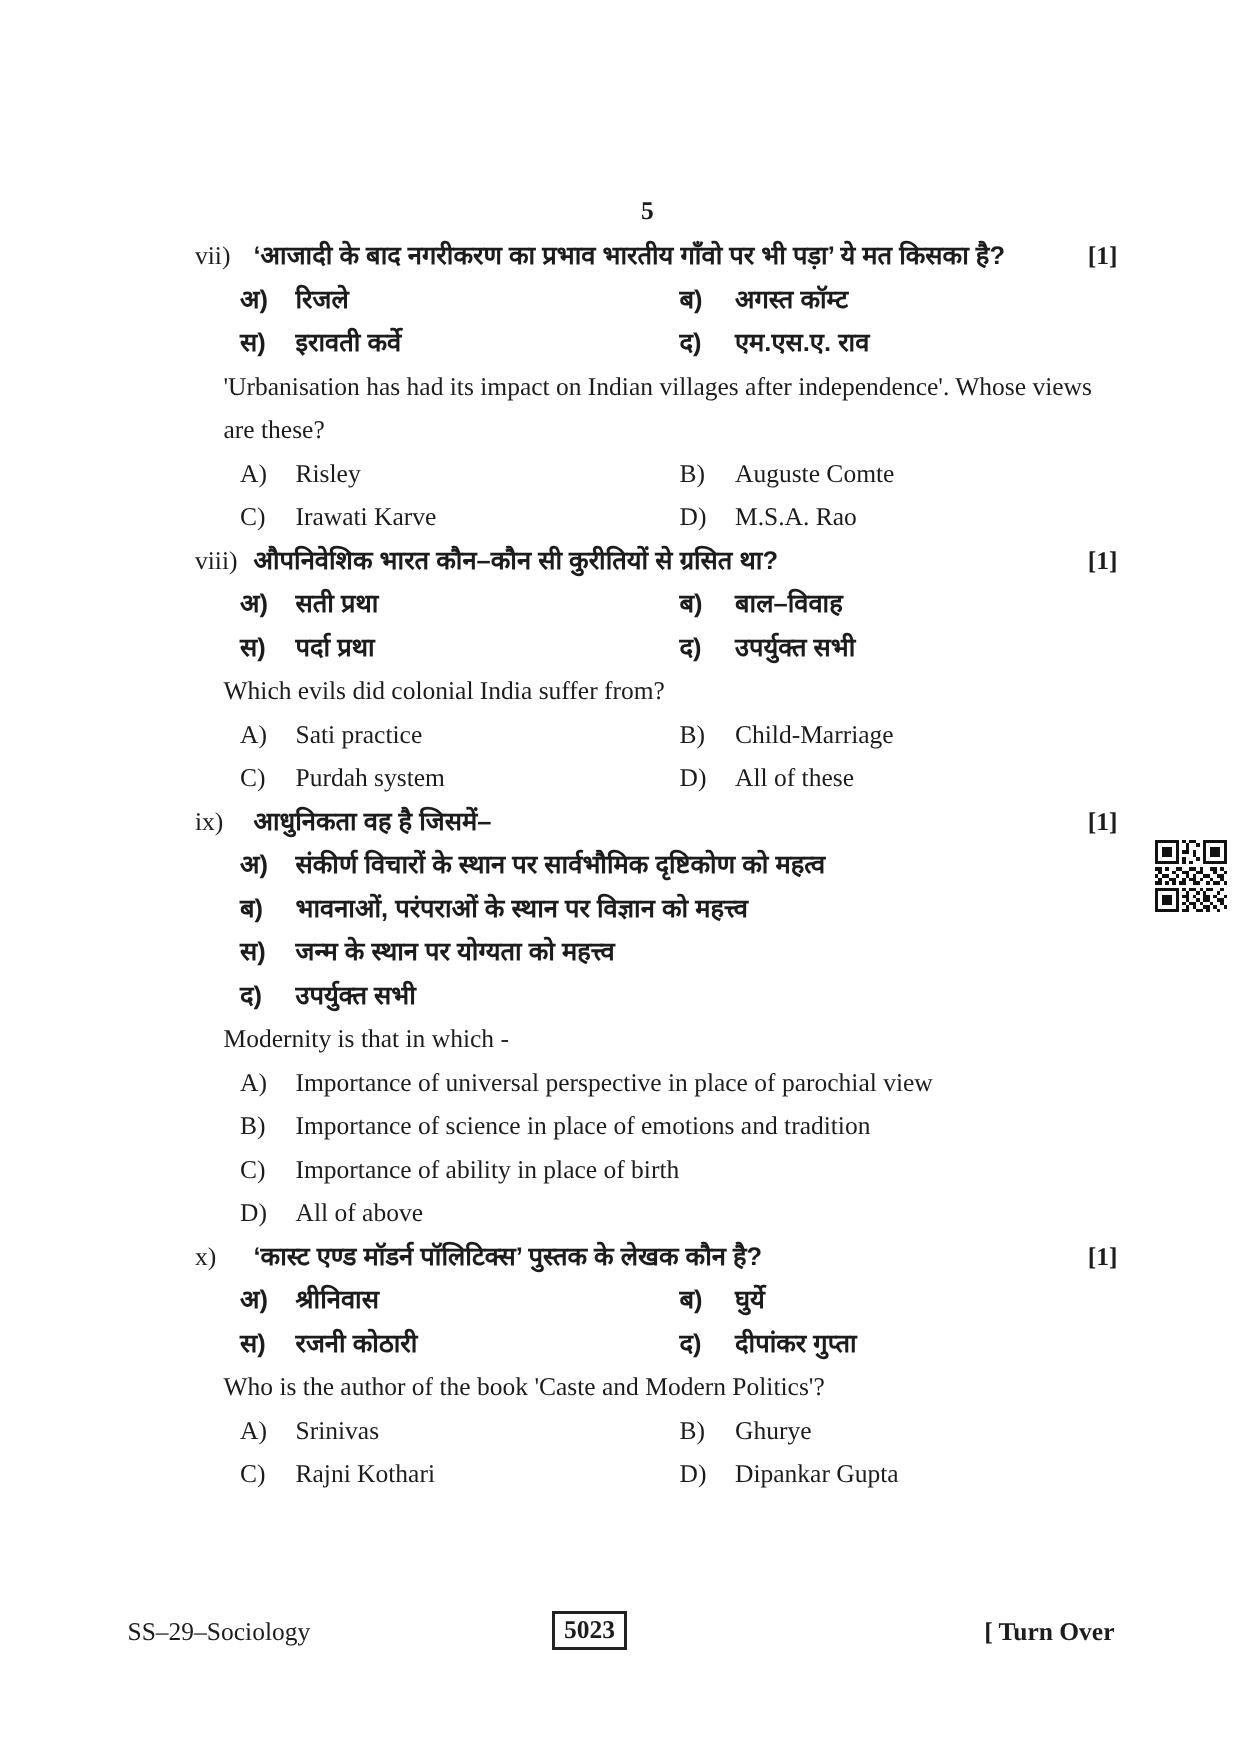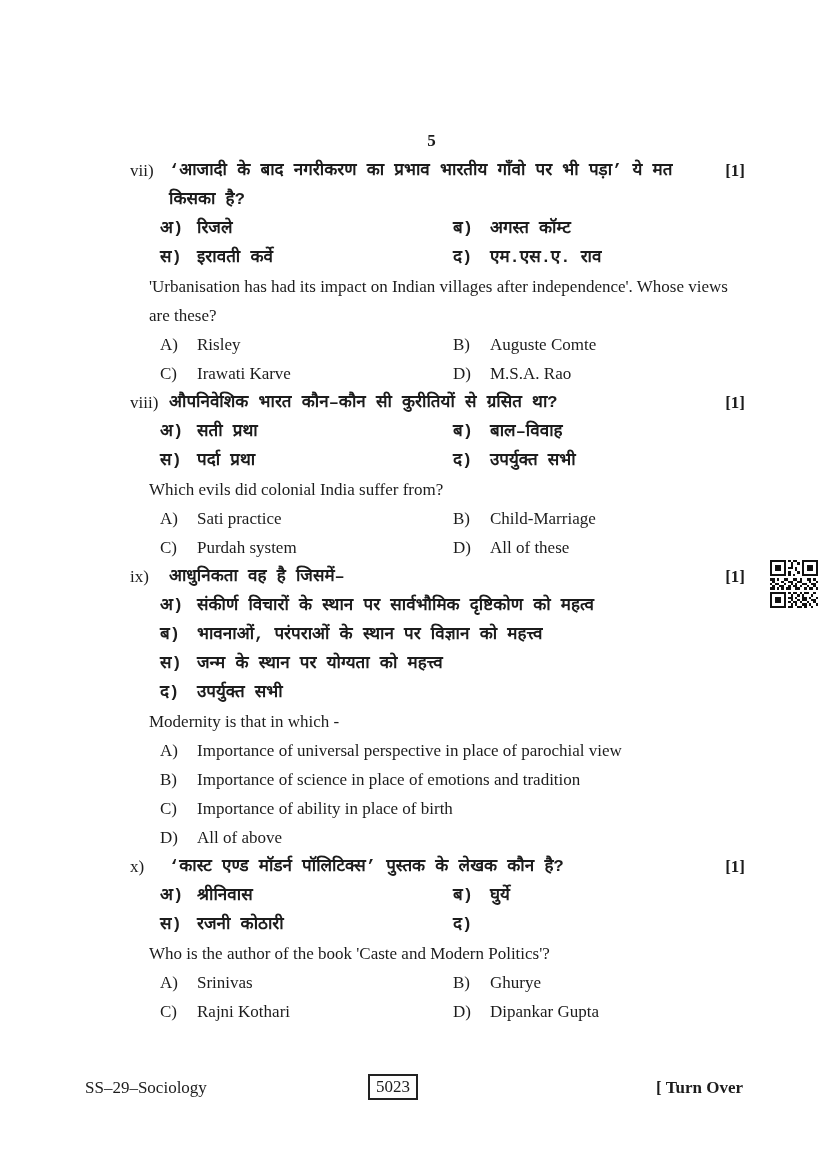--- a/index.html
+++ b/index.html
@@ -16,21 +16,21 @@
     position:absolute;
     top:128px; left:118px;
     width:627px;
   }
   .page-number {
     text-align:center;
     font-weight:bold;
     line-height:26px;
     margin-bottom:2px;
   }
-  .hindi { font-weight:bold; font-family:Liberation Mono, monospace; }
+  .hindi { font-weight:bold; font-family:Liberation Sans, sans-serif; }
   .qrow { display:flex; line-height:29px;margin-left:12px; }
   .qnum { flex:none; width:39px; }
   .qtext { flex:1; padding-right:6px; }
   .qmarks { flex:none; width:42px; text-align:right; font-weight:bold; }
   .etext { margin-left:31px; line-height:29px; }
   .opts { margin-left:42px; }
   .opts.two {
     display:grid;
     grid-template-columns:293px 1fr;
   }
@@ -47,21 +47,21 @@
     font-weight:normal; line-height:24px;
   }
   .footer-right {
     position:absolute; right:84px; top:1076px;
     font-weight:bold; line-height:24px;
   }
   .footer-box {
     position:absolute; left:368px; top:1074px;
     border:2px solid #222;
     padding:0 6px;
-    font-weight:normal; line-height:22px;
+    font-weight:bold; line-height:22px;
   }
 </style>
 </head>
 <body>
 
 <div class="sheet">
 
   <div class="page-number">5</div>
 
   <div>
@@ -213,20 +213,21 @@
       <div class="opt">
           <span class="ol">ब)</span>
           <span class="ot">घुर्ये</span>
         </div>
       <div class="opt">
           <span class="ol">स)</span>
           <span class="ot">रजनी कोठारी</span>
         </div>
       <div class="opt">
           <span class="ol">द)</span>
+          <span class="ot">दीपांकर गुप्ता</span>
         </div>
     </div>
     <div class="etext">Who is the author of the book 'Caste and Modern Politics'?</div>
     <div class="opts two">
       <div class="opt">
           <span class="ol">A)</span>
           <span class="ot">Srinivas</span>
         </div>
       <div class="opt">
           <span class="ol">B)</span>

